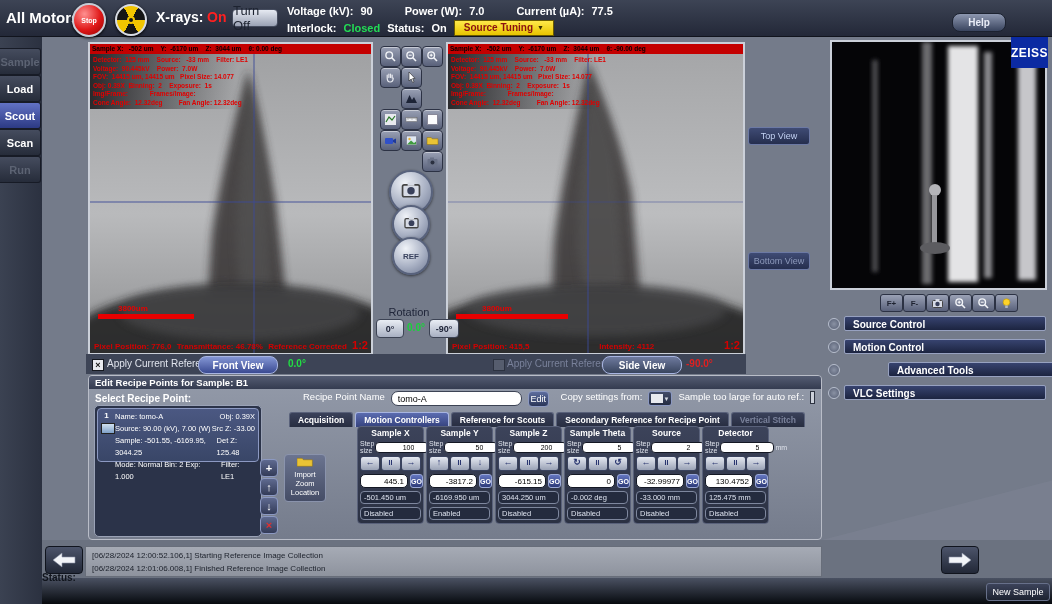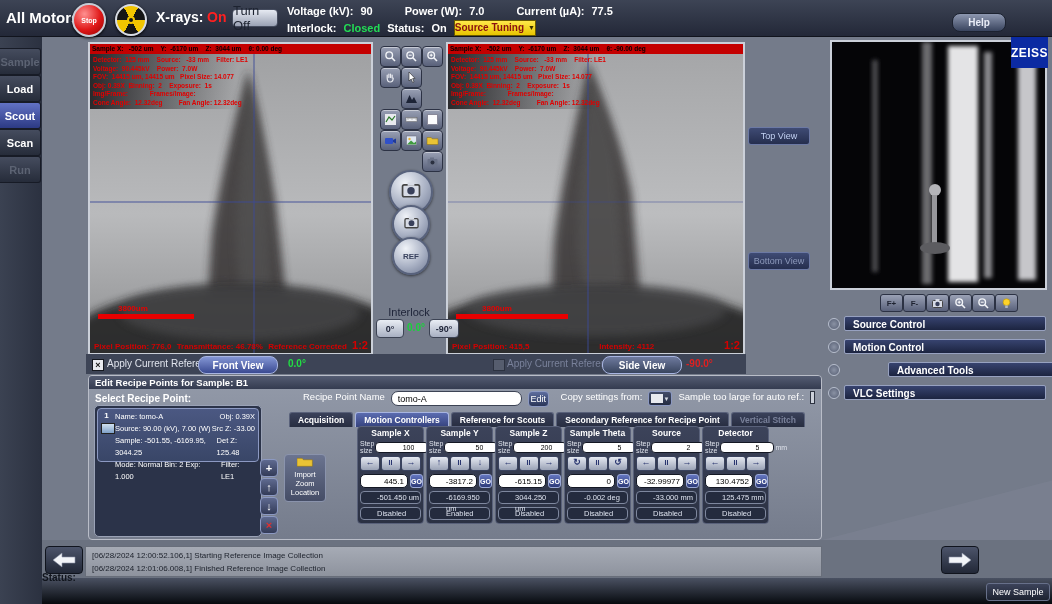--- a/index.html
+++ b/index.html
@@ -20,21 +20,21 @@
             background:#151515;border:2px solid #f2c500;box-sizing:border-box;}
   .xrays-label{position:absolute;left:156px;top:9px;color:#fff;font-size:14px;font-weight:bold;}
   .xrays-state{position:absolute;left:207px;top:9px;color:#ff2020;font-size:14px;font-weight:bold;}
   .turnoff-btn{position:absolute;left:232px;top:9px;width:44px;height:16px;border-radius:4px;
             background:linear-gradient(#e6eaf2,#9aa2b4);border:1px solid #454c5e;color:#1d2330;
             font-size:13px;display:flex;align-items:center;justify-content:center;cursor:pointer;}
   .metrics{position:absolute;left:287px;top:3px;}
   .mrow{display:flex;align-items:center;gap:7px;height:15px;font-size:11px;font-weight:bold;color:#fff;}
   .green{color:#22dd55;}
   .mode-select{background:linear-gradient(#ffe94a,#e8c400);border:1px solid #6a5a00;color:#8a1010;
-            font-size:10px;font-weight:bold;padding:0 0;height:14px;display:flex;align-items:center;gap:4px;cursor:pointer;}
+            font-size:10px;font-weight:bold;padding:0 9px;height:14px;display:flex;align-items:center;gap:4px;cursor:pointer;}
   .mode-select .car{font-size:7px;color:#3a2f00;}
   .help-btn{position:absolute;left:952px;top:13px;width:52px;height:17px;border-radius:8px;
             background:linear-gradient(#8d97b0,#39445e);border:1px solid #1c2230;color:#e8ecf6;
             font-size:10px;font-weight:bold;display:flex;align-items:center;justify-content:center;cursor:pointer;}
   .zeiss{position:absolute;left:1011px;top:20px;width:37px;height:31px;background:#0b2aa2;
             color:#fff;font-size:12px;font-weight:bold;letter-spacing:.5px;
             display:flex;align-items:center;justify-content:center;margin-top:17px;}
   
   .left-strip{position:absolute;left:0;top:36px;width:42px;height:568px;
             background:linear-gradient(90deg,#3b4252,#2b3140);}
@@ -141,21 +141,21 @@
   .jog{width:18px;height:13px;border-radius:3px;background:linear-gradient(#e5e9f1,#9aa2b6);
       border:1px solid #39425e;color:#27336e;font-size:9px;font-weight:bold;line-height:11px;
       text-align:center;cursor:pointer;}
   .tgtrow{display:flex;gap:2px;margin-top:3px;align-items:center;}
   .tgt-in{width:40px;height:12px;border-radius:5px;border:1px solid #141824;background:#fff;
       font-size:8px;text-align:right;padding:0 3px;font-family:"Liberation Sans",sans-serif;}
   .go-btn{width:15px;height:12px;border-radius:3px;background:linear-gradient(#6476c0,#2d3a78);
       border:1px solid #9aa8d8;color:#fff;font-size:7px;font-weight:bold;display:flex;
       align-items:center;justify-content:center;cursor:pointer;}
   .readout{height:11px;background:#242b3e;border:1px solid #7e879e;border-radius:4px;
-      color:#dde2ee;font-size:7.5px;line-height:11px;padding-left:16px;margin-top:3px;}
+      color:#dde2ee;font-size:7.5px;line-height:11px;padding-left:3px;margin-top:3px;}
   .mini-btn{position:absolute;width:16px;height:16px;border-radius:4px;
       background:linear-gradient(#5f6a90,#333b58);border:1px solid #8c99c2;color:#fff;
       font-size:11px;font-weight:bold;display:flex;align-items:center;justify-content:center;cursor:pointer;}
   .mini-btn.del{color:#e03030;}
   .import-btn{position:absolute;left:195px;top:78px;width:42px;height:48px;border-radius:4px;
       background:linear-gradient(#6b7490,#454d66);border:1px solid #8a93ac;color:#fff;
       font-size:7.5px;text-align:center;cursor:pointer;padding-top:2px;box-sizing:border-box;}
   .import-btn .folder{width:16px;height:10px;margin:0 auto 1px;}
   
   .band1{position:absolute;left:42px;top:540px;width:1010px;height:40px;background:#6b7280;}
@@ -377,21 +377,21 @@
     </div>
   <div class="rb" style="left:392px;top:196px;width:34px;height:34px;">
       <span id="snap-icon"><svg width="17" height="17" viewBox="0 0 13 13">
           <rect x="1.5" y="3.5" width="10" height="7" rx="1" fill="#d8dce6" stroke="#444"></rect>
           <rect x="4.5" y="2" width="4" height="2" fill="#d8dce6"></rect>
           <circle cx="6.5" cy="7" r="2.2" fill="#39405a"></circle>
         </svg></span>
     </div>
   <div class="rb" style="left:392px;top:228px;width:34px;height:34px;font-size:8px;">REF</div>
 
-  <div class="rot-label">Interlock</div>
+  <div class="rot-label">Rotation</div>
   <div class="rot-btn" style="left:376px;width:26px;">0°</div>
   <div class="rot-cur">0.0°</div>
   <div class="rot-btn" style="left:429px;width:28px;">-90°</div>
 
   <div class="tv-btn" style="top:127px;">Top View</div>
   <div class="tv-btn dim" style="top:252px;">Bottom View</div>
 
   <aside class="camera">
     <svg width="213" height="246" viewBox="0 0 213 246">
       <defs>

